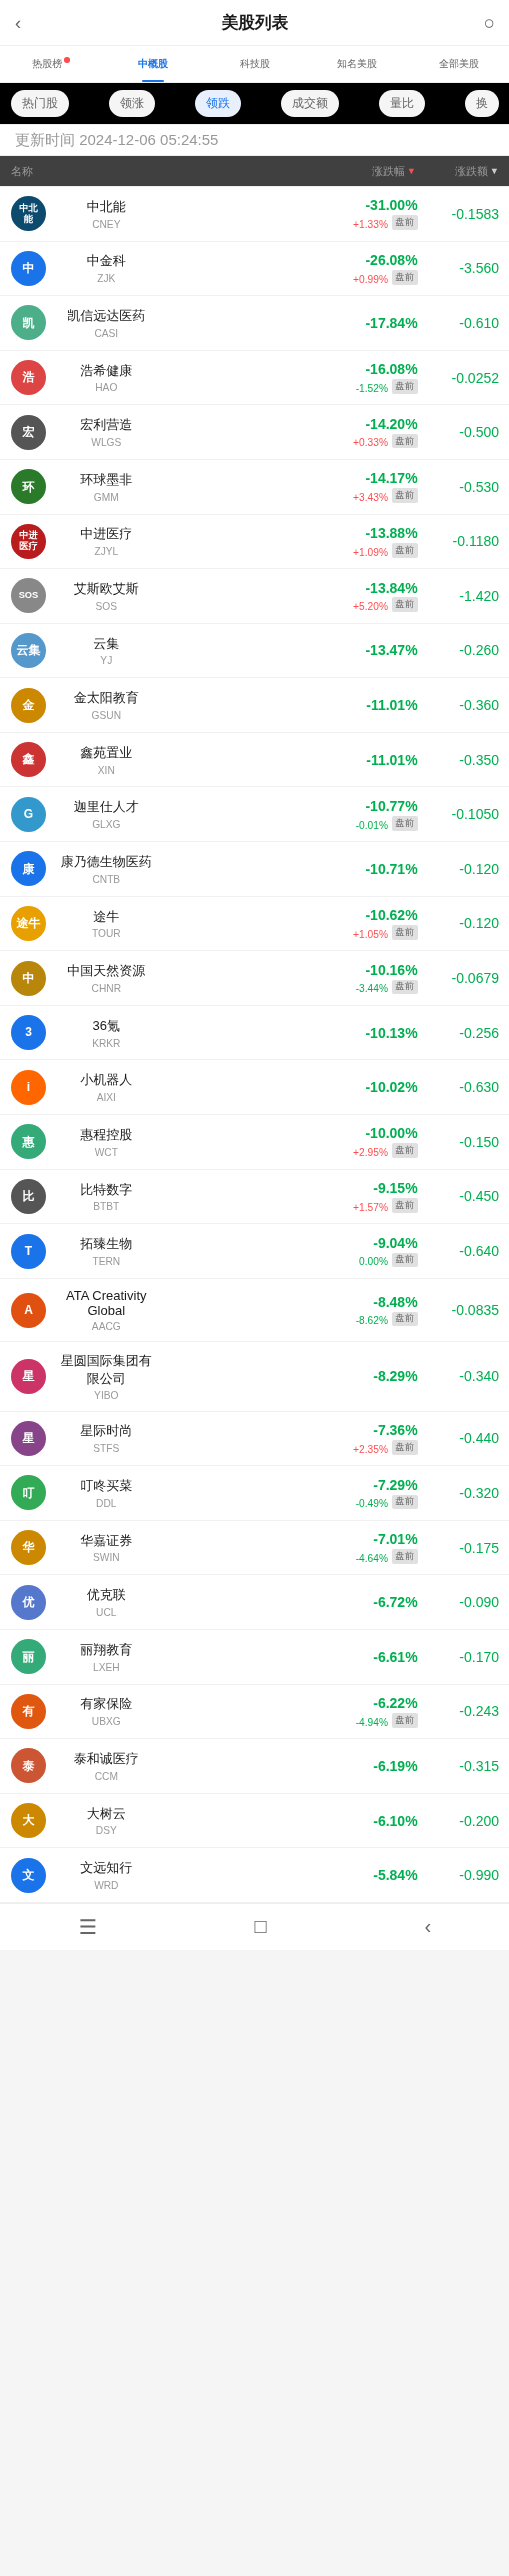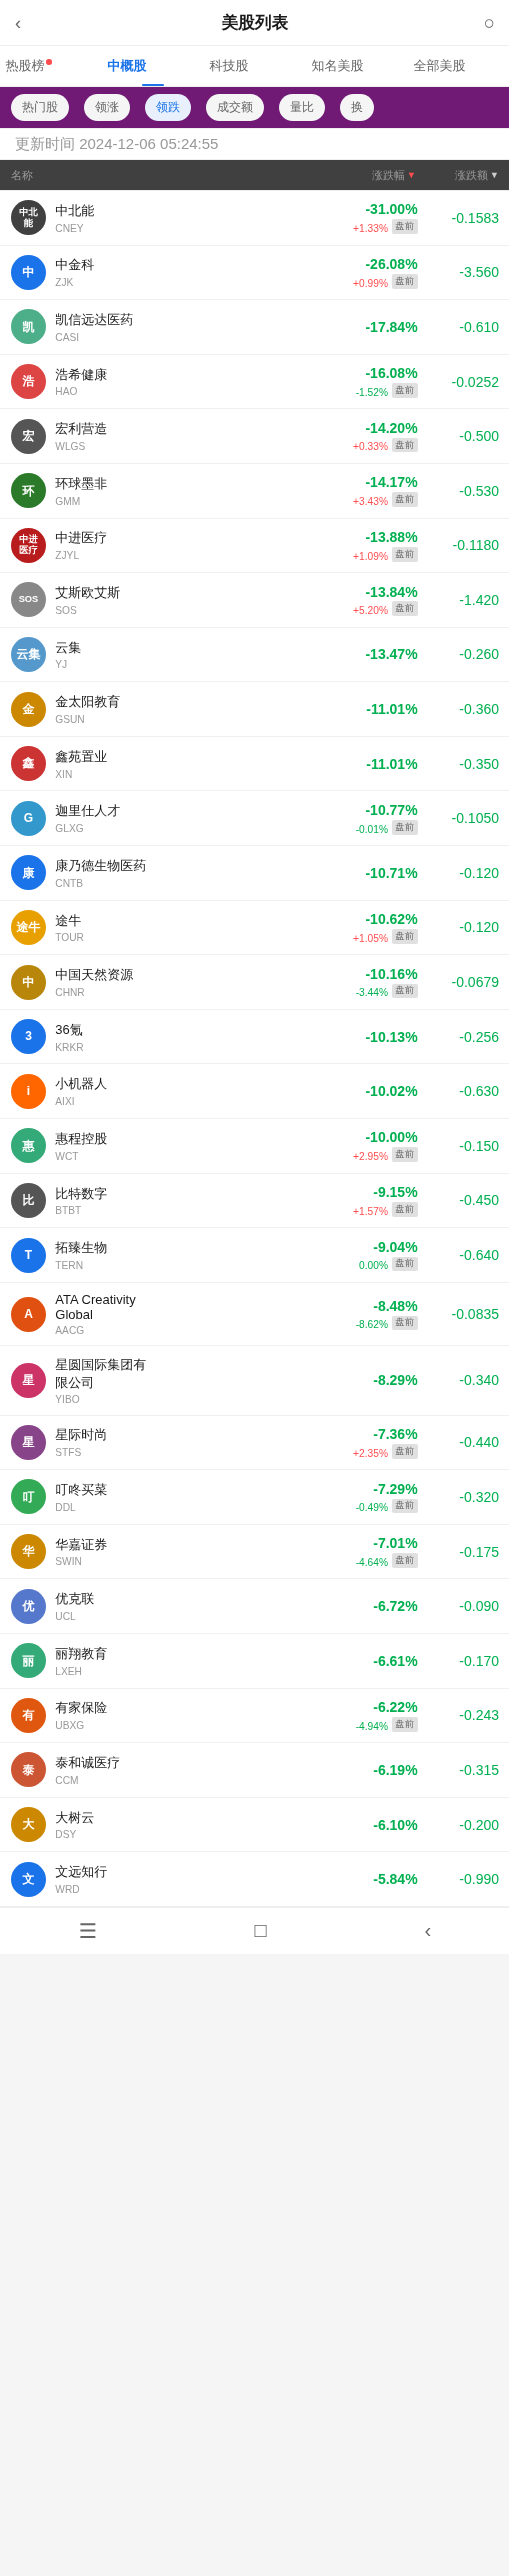--- a/index.html
+++ b/index.html
@@ -39,22 +39,23 @@
       color: #666;
       cursor: pointer;
     }
     .main-tabs {
       background: #fff;
       display: flex;
       border-bottom: 0.9px solid #eee;
     }
     .main-tab {
       flex: 1;
+      text-align: center;
       padding: 11px 5.6px;
-      font-size: 13px;
+      font-size: 10px;
       color: #666;
       cursor: pointer;
       position: relative;
     }
     .main-tab.active {
       color: #1a73e8;
       font-weight: 600;
     }
     .main-tab.active::after {
       content: '';
@@ -70,25 +71,26 @@
     .main-tab .hot-dot {
       display: inline-block;
       width: 5.6px;
       height: 5.6px;
       background: #ff4d4f;
       border-radius: 50%;
       vertical-align: super;
       margin-left: 1.9px;
     }
     .sub-tabs {
-      background: #701a75;
+      background: #000000;
       display: flex;
       padding: 7.4px 11px;
-      gap: 15px;
+      gap: 7px;
       border-bottom: 0.9px solid #eee;
+      justify-content: space-between;
     }
     .sub-tab {
       padding: 4.6px 11px;
       border-radius: 15px;
       font-size: 12px;
       color: #666;
       background: #f5f5f5;
       cursor: pointer;
     }
     .sub-tab.active {
@@ -156,20 +158,21 @@
       justify-content: center;
       font-size: 11px;
       font-weight: 700;
       color: #fff;
       flex-shrink: 0;
       margin-right: 9.3px;
       overflow: hidden;
     }
     .stock-info {
       flex: 0 0 102px;
+      text-align: center;
     }
     .stock-name {
       font-size: 13px;
       font-weight: 500;
       color: #1a1a1a;
       margin-bottom: 2.8px;
     }
     .stock-code {
       font-size: 10.2px;
       color: #999;
@@ -269,21 +272,21 @@
     <span class="sort-icon active-down">▼</span>
   </div>
   <div class="col-chg-val">
     <span>涨跌额</span>
     <span class="sort-icon">▼</span>
   </div>
 </div>
 
 <div class="stock-list">
 <div class="stock-row">
-      <div class="stock-logo" style="background: #404040; font-size: 9.3px; line-height: 1.2; text-align: center;">中北<br>能</div>
+      <div class="stock-logo" style="background: #0c4a6e; font-size: 9.3px; line-height: 1.2; text-align: center;">中北<br>能</div>
       <div class="stock-info">
         <div class="stock-name">中北能</div>
         <div class="stock-code">CNEY</div>
       </div>
       <div class="stock-spacer"></div>
       <div class="stock-change">
         <div class="pct-value">-31.00%</div>
         <div class="sub-info">
           <span class="sub-pct pos">+1.33%</span>
           <span class="badge">盘前</span>

